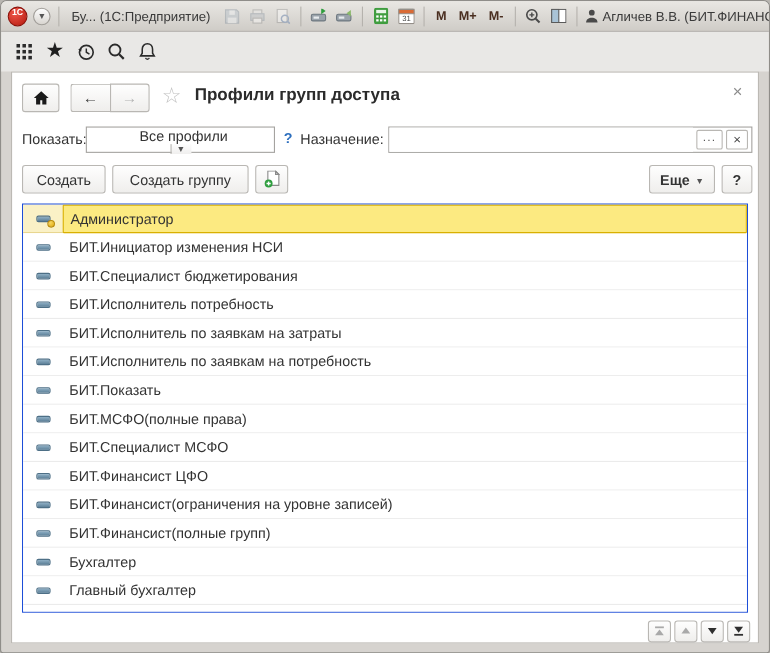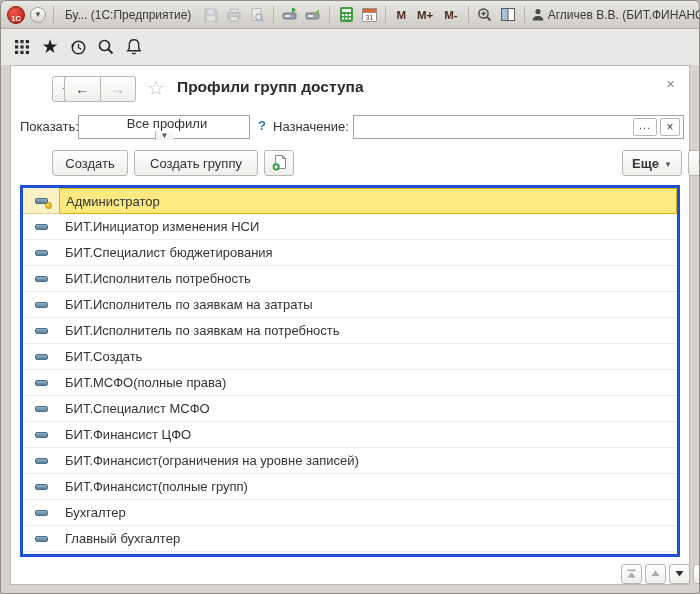--- a/index.html
+++ b/index.html
@@ -3,39 +3,39 @@
 <meta charset="utf-8">
 <style>
   html,body{margin:0;padding:0;background:#b9b6b1;}
   *{box-sizing:border-box;}
   .window{position:relative;width:700px;height:594px;background:#d6d3cf;border:1px solid #8f8d89;
     border-radius:6px 6px 3px 3px;overflow:hidden;font-family:"Liberation Sans",sans-serif;color:#333;}
   
   .titlebar{position:absolute;left:0;top:0;right:0;height:28px;display:flex;align-items:center;
     background:linear-gradient(#e9e7e3,#cfccc7);border-bottom:1px solid #b3b0ab;padding:0 8px 0 6px;gap:5px;overflow:hidden;}
   .tb-logo{width:18px;height:18px;border-radius:50%;background:radial-gradient(circle at 35% 30%,#f0574a,#b3190e);
-    border:1px solid #8d120a;color:#fff;font-size:8px;font-weight:bold;display:flex;align-items:flex-end;justify-content:center;flex:0 0 auto;}
+    border:1px solid #8d120a;color:#fff;font-size:8px;font-weight:bold;display:flex;align-items:flex-start;justify-content:center;flex:0 0 auto;}
   .tb-round{width:16px;height:16px;border-radius:50%;background:linear-gradient(#fefefe,#d8d5d0);border:1px solid #a29f9a;
     display:flex;align-items:center;justify-content:center;font-size:8px;color:#555;flex:0 0 auto;}
   .tb-sep{width:1px;height:18px;background:#b5b2ad;flex:0 0 auto;margin:0 2px;}
   .tb-title{font-size:12px;color:#3a3a3a;white-space:nowrap;margin:0 6px 0 4px;flex:0 0 auto;}
   .tb-ico{width:18px;height:20px;display:flex;align-items:center;justify-content:center;flex:0 0 auto;}
   .disabled{opacity:.40;}
   .tb-m{font-size:11.5px;font-weight:bold;color:#4a2e20;padding:0 3px;flex:0 0 auto;}
   .tb-user{display:flex;align-items:center;gap:4px;font-size:12px;color:#3a3a3a;white-space:nowrap;flex:0 0 auto;}
   .tb-spacer{flex:1 1 0;min-width:0;}
   
   .appbar{position:absolute;left:0;top:28px;right:0;height:36px;background:#e9e8e6;display:flex;align-items:center;
     padding-left:12px;gap:10px;}
   .ab-ico{width:18px;height:18px;display:flex;align-items:center;justify-content:center;}
   .ab-star{font-size:19px;color:#1f1f1f;line-height:1;margin-top:-2px;}
   
   .form{position:absolute;left:9px;right:9px;top:64px;bottom:8px;background:#fff;border:1px solid #bcb9b4;}
   .btn{background:linear-gradient(#fefefe,#efeeec);border:1px solid #b9b7b3;border-radius:3px;
-    display:flex;align-items:center;justify-content:center;font-size:13px;color:#333;margin-left:32px;}
+    display:flex;align-items:center;justify-content:center;font-size:13px;color:#333;}
   .form-close{position:absolute;right:14px;top:10px;font-size:15px;color:#8a8a8a;line-height:1;}
   .hdr-home{position:absolute;left:9px;top:10px;width:34px;height:26px;}
   .hdr-nav{position:absolute;left:53px;top:10px;width:72px;height:26px;display:flex;}
   .hdr-nav .nseg{flex:1;display:flex;align-items:center;justify-content:center;background:linear-gradient(#fefefe,#efeeec);
     border:1px solid #b9b7b3;font-size:14px;font-weight:bold;}
   .hdr-nav .nseg:first-child{border-radius:3px 0 0 3px;border-right:none;color:#3a3a3a;}
   .hdr-nav .nseg:last-child{border-radius:0 3px 3px 0;color:#b3b3b3;}
   .hdr-star{position:absolute;left:136px;top:11px;font-size:20px;color:#c2c2c2;line-height:1.1;}
   .hdr-title{position:absolute;left:166px;top:12px;font-size:15.5px;font-weight:bold;color:#2b2b2b;}
   
@@ -53,21 +53,21 @@
   .mini-ell{width:24px;letter-spacing:1px;padding-bottom:4px;}
   .mini-x{width:20px;font-size:12px;color:#444;}
   
   .act-create{position:absolute;left:9px;top:84px;width:76px;height:26px;}
   .act-group{position:absolute;left:91px;top:84px;width:124px;height:26px;}
   .act-copy{position:absolute;left:221px;top:84px;width:30px;height:26px;}
   .act-more{position:absolute;left:579px;top:84px;width:60px;height:26px;gap:5px;font-weight:bold;}
   .act-more .chev{font-size:8px;color:#555;margin-top:2px;}
   .act-help{position:absolute;left:645px;top:84px;width:28px;height:26px;font-weight:bold;}
   
-  .list{position:absolute;left:9px;right:9px;top:119px;height:372px;border:3px solid #1d4ed8;background:#fff;overflow:hidden;}
+  .list{position:absolute;left:9px;right:9px;top:119px;height:372px;border:1px solid #1d4ed8;background:#fff;overflow:hidden;}
   .row{display:flex;height:26px;border-bottom:1px solid #ebebeb;background:#fff;}
   .icon-cell{width:36px;display:flex;align-items:center;justify-content:center;position:relative;flex:0 0 auto;}
   .pbar{width:13px;height:6px;border-radius:2px;background:linear-gradient(#8fb0c6,#5d8098);border:1px solid #4d6f86;}
   .pdot{position:absolute;right:7px;bottom:4px;width:7px;height:7px;border-radius:50%;
     background:radial-gradient(circle at 35% 30%,#f9d75d,#dfa90f);border:1px solid #b88a0a;}
   .label-cell{flex:1;display:flex;align-items:center;padding-left:6px;font-size:13px;color:#333;}
   .row.selected{background:#faf1c6;border-bottom:1px solid #e6d38a;}
   .row.selected .label-cell{background:#fcea81;border:1px solid #d9b000;border-radius:1px;height:26px;}
   
   .nav-btn{position:absolute;top:498px;width:21px;height:20px;}
@@ -297,21 +297,21 @@
         <div class="row">
           <span class="icon-cell">
             <span class="pbar"></span>
           </span>
           <span class="label-cell">БИТ.Исполнитель по заявкам на потребность</span>
         </div>
         <div class="row">
           <span class="icon-cell">
             <span class="pbar"></span>
           </span>
-          <span class="label-cell">БИТ.Создать</span>
+          <span class="label-cell">БИТ.Показать</span>
         </div>
         <div class="row">
           <span class="icon-cell">
             <span class="pbar"></span>
           </span>
           <span class="label-cell">БИТ.МСФО(полные права)</span>
         </div>
         <div class="row">
           <span class="icon-cell">
             <span class="pbar"></span>

